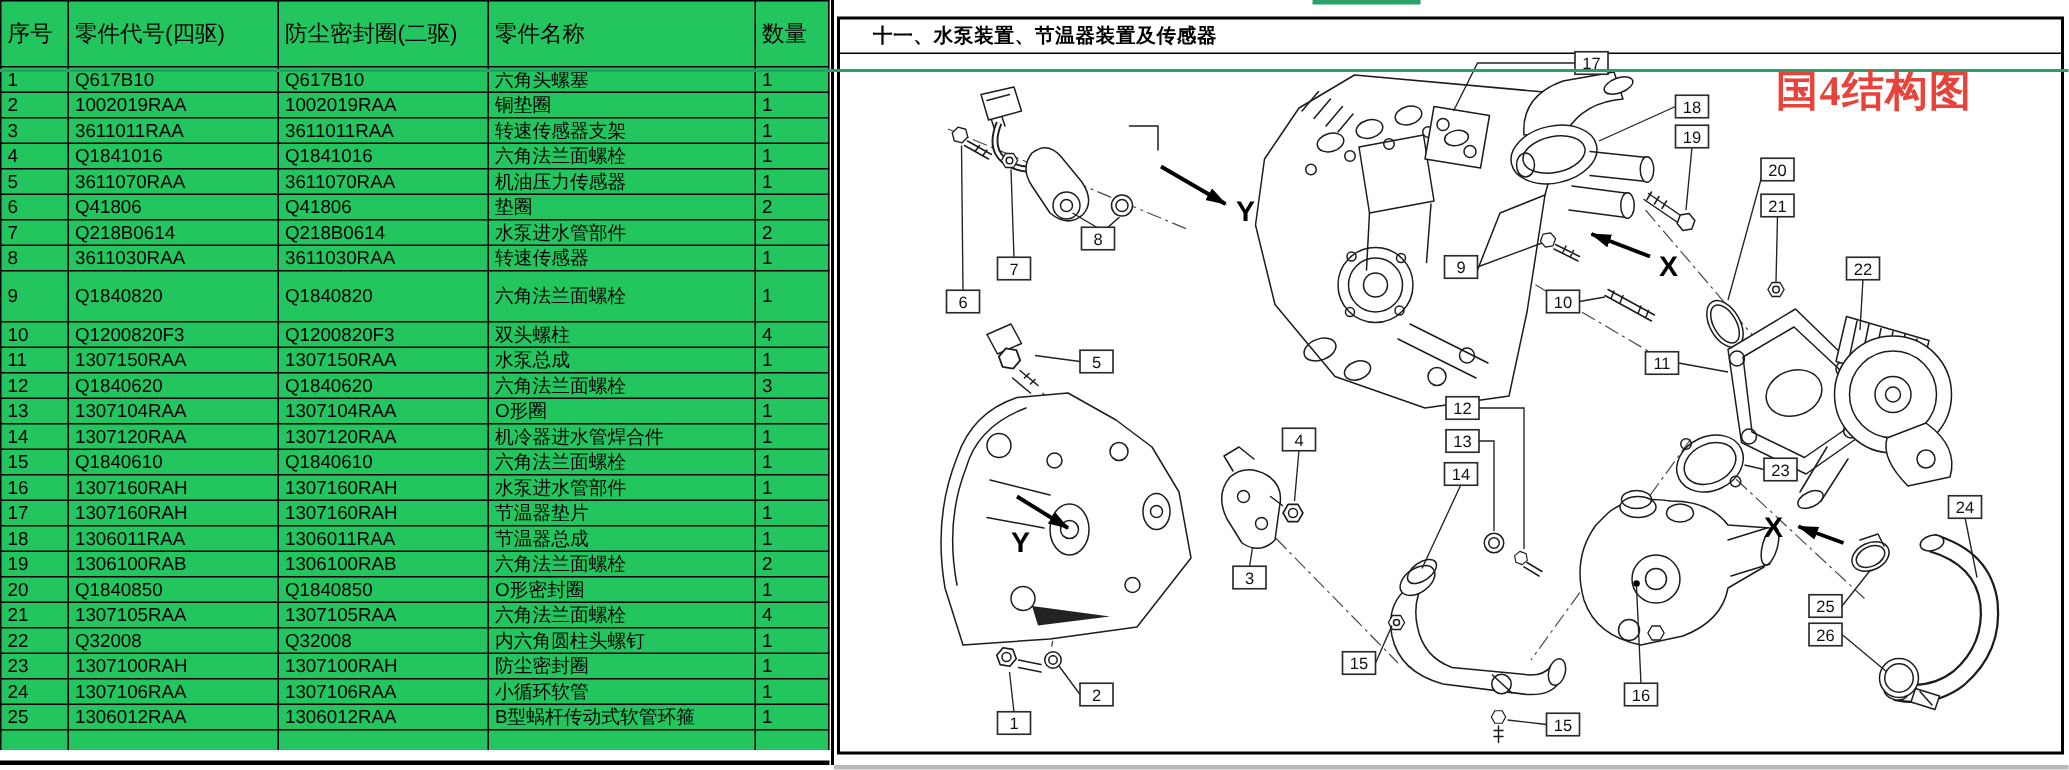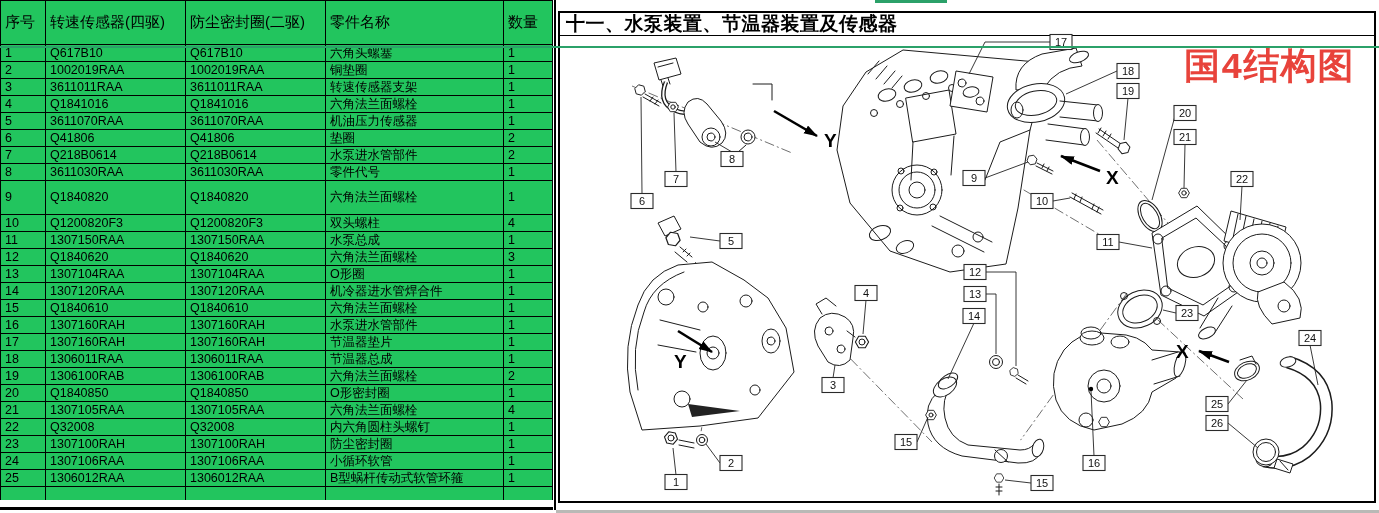--- a/index.html
+++ b/index.html
@@ -19,25 +19,25 @@
 
   
   .green-line{position:absolute;left:0;top:46px;width:1379px;height:2px;background:#2ba169;z-index:6}
   .green-top-seg{position:absolute;left:875px;top:0;width:72px;height:3px;background:#2ba169;z-index:6}
   .v-divider{position:absolute;left:554px;top:0;width:2px;height:510px;background:#000}
 
   
   .panel{position:absolute;left:558px;top:11px;width:818px;height:492px;
          border:2px solid #000;box-sizing:border-box;background:#fff}
   .panel-title{height:22px;line-height:22px;border-bottom:1.5px solid #000;
-         font-weight:bold;font-size:19px;padding-left:6px;letter-spacing:.5px}
+         font-weight:bold;font-size:13px;padding-left:22px;letter-spacing:.5px}
   #diagram-svg{position:absolute;left:558px;top:11px;z-index:4;pointer-events:none}
   .watermark{position:absolute;left:1184px;top:42px;z-index:7;color:#e8433b;
-         font-weight:bold;font-size:36px;letter-spacing:1px;
-         font-family:Liberation Mono, monospace}
+         font-weight:bold;font-size:28px;letter-spacing:1px;
+         font-family:Liberation Serif, serif}
   .gray-bottom{position:absolute;left:556px;top:510px;width:823px;height:3px;background:#b9b9b6}
 
   
   .ln{stroke:#1c1c1c;fill:none;stroke-width:1;stroke-linejoin:round;stroke-linecap:round}
   .fw{stroke:#1c1c1c;fill:#fff;stroke-width:1;stroke-linejoin:round}
   .phantom{stroke:#4a4a4a;fill:none;stroke-width:.8;stroke-dasharray:10 3 2 3}
   .dashed{stroke:#3a3a3a;fill:none;stroke-width:.8;stroke-dasharray:4 3}
   .leader{stroke:#222;fill:none;stroke-width:.9}
   .co-box{fill:#fff;stroke:#2a2a2a;stroke-width:1.1}
   .co-txt{font:11px "Liberation Sans","DejaVu Sans",sans-serif;text-anchor:middle;fill:#111}
@@ -51,21 +51,21 @@
   <colgroup>
     <col style="width:45px">
       <col style="width:140px">
       <col style="width:140px">
     <col style="width:178px">
       <col style="width:49px">
   </colgroup>
   <thead>
     <tr>
         <th>序号</th>
-        <th>转速传感器(四驱)</th>
+        <th>零件代号(四驱)</th>
         <th>防尘密封圈(二驱)</th>
         <th>零件名称</th>
         <th>数量</th>
       </tr>
   </thead>
   <tbody>
       <tr>
         <td>1</td>
         <td>Q617B10</td>
         <td>Q617B10</td>
@@ -111,21 +111,21 @@
         <td>7</td>
         <td>Q218B0614</td>
         <td>Q218B0614</td>
         <td>水泵进水管部件</td>
         <td>2</td>
       </tr>
       <tr>
         <td>8</td>
         <td>3611030RAA</td>
         <td>3611030RAA</td>
-        <td>零件代号</td>
+        <td>转速传感器</td>
         <td>1</td>
       </tr>
       <tr>
         <td>9</td>
         <td>Q1840820</td>
         <td>Q1840820</td>
         <td>六角法兰面螺栓</td>
         <td>1</td>
       </tr>
       <tr>

